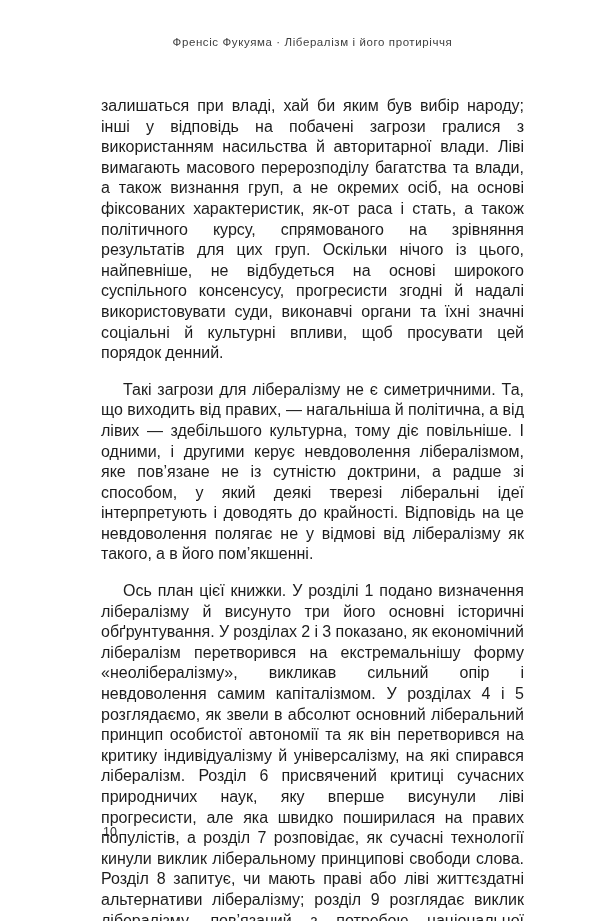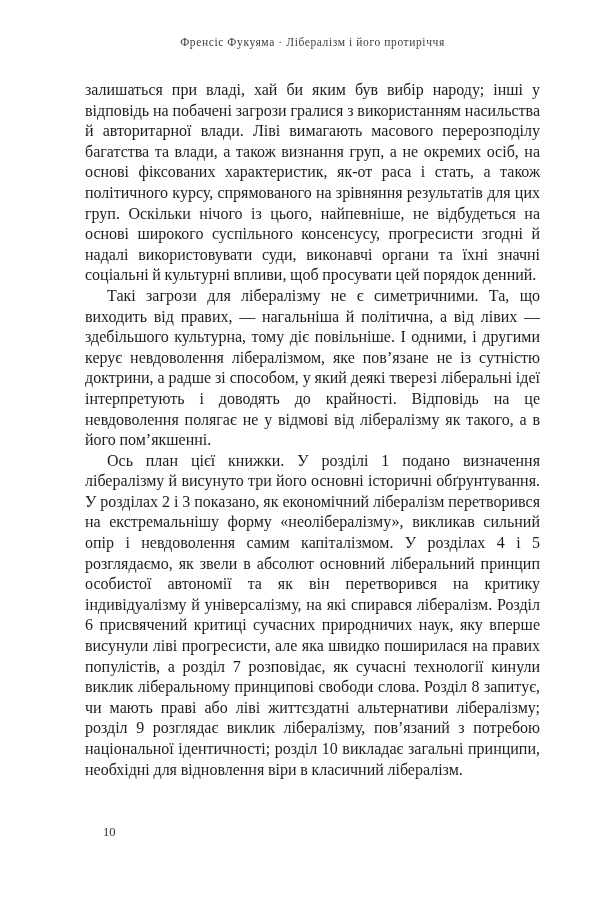--- a/index.html
+++ b/index.html
@@ -6,21 +6,21 @@
     margin: 0;
     padding: 0;
     background: #ffffff;
   }
   .book-page {
     position: relative;
     width: 600px;
     height: 921px;
     background: #ffffff;
     box-sizing: border-box;
-    font-family: Liberation Serif, serif;
+    font-family: Liberation Sans, sans-serif;
     color: #1c1c1c;
     overflow: hidden;
   }
   .running-head {
     position: absolute;
     top: 36px;
     left: 85px;
     width: 455px;
     text-align: center;
     font-size: 11.5px;
@@ -34,21 +34,21 @@
     left: 85px;
     width: 455px;
     text-align: justify;
     font-size: 16px;
     line-height: 20.6px;
     hyphens: auto;
     -webkit-hyphens: auto;
     word-spacing: -0.3px;
   }
   .para {
-    margin: 0;
+    margin: 16px;
     text-indent: 22px;
   }
   .para.no-indent {
     text-indent: 0;
   }
   .page-number {
     position: absolute;
     left: 103px;
     top: 825px;
     font-size: 12.5px;

